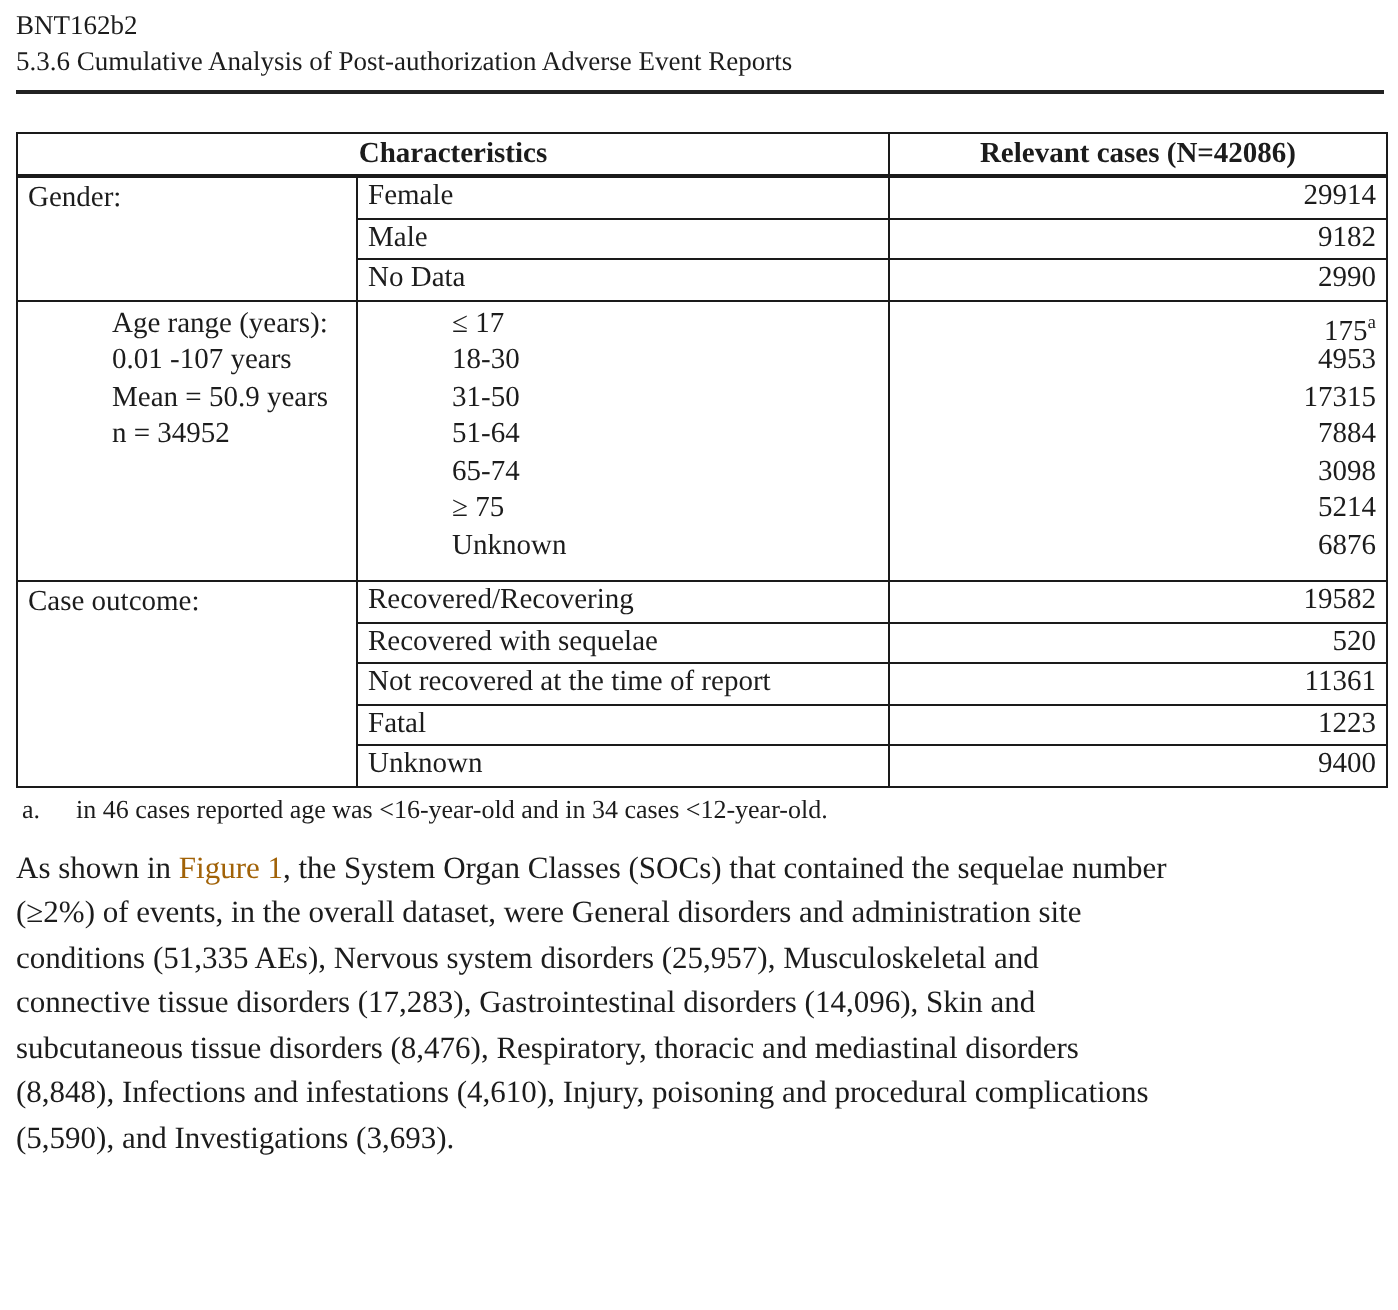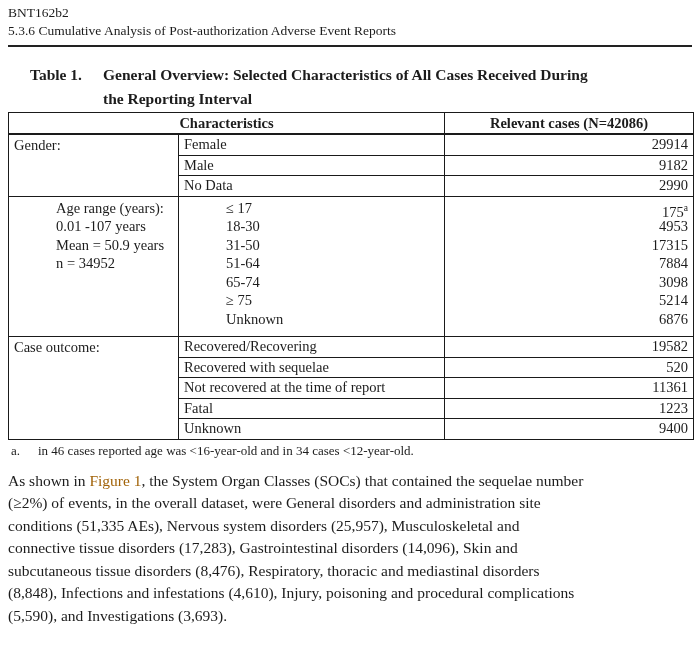--- a/index.html
+++ b/index.html
@@ -17,21 +17,21 @@
 
   .caption {
     display:flex; margin-top:16px; padding-left:22px;
     font-weight:bold; font-size:15.5px; line-height:24px;
   }
   .cap-label { width:73px; flex:0 0 auto; }
   .cap-text div { white-space:nowrap; }
 
   table {
     border-collapse:collapse; table-layout:fixed;
-    width:685px; margin-top:1px; font-size:14.5px;
+    width:685px; margin-top:19px; font-size:14.5px;
   }
   col.c1 { width:170px; } col.c2 { width:266px; } col.c3 { width:249px; }
   td { border:1.5px solid #1a1a1a; padding:0 5px; }
   .th {
     font-weight:bold; text-align:center;
     height:20px; line-height:20px;
     border-bottom:2px solid #1a1a1a;
   }
   .label-cell { vertical-align:top; line-height:19.5px; padding-top:1px; }
   .char-cell { height:18px; line-height:19.5px; }
@@ -52,27 +52,20 @@
 
 <div class="page">
 
   <div class="doc-header">
     <div>BNT162b2</div>
     <div>5.3.6 Cumulative Analysis of Post-authorization Adverse Event Reports</div>
   </div>
   <div class="rule"></div>
 
 
-  <div class="caption">
-    <div class="cap-label">Table 1.</div>
-    <div class="cap-text">
-      <div>General Overview: Selected Characteristics of All Cases Received During</div>
-      <div>the Reporting Interval</div>
-    </div>
-  </div>
 
   <table>
     <colgroup>
         <col class="c1">
         <col class="c2">
         <col class="c3">
       </colgroup>
     <thead>
       <tr>
         <td class="th" colspan="2">Characteristics</td>

